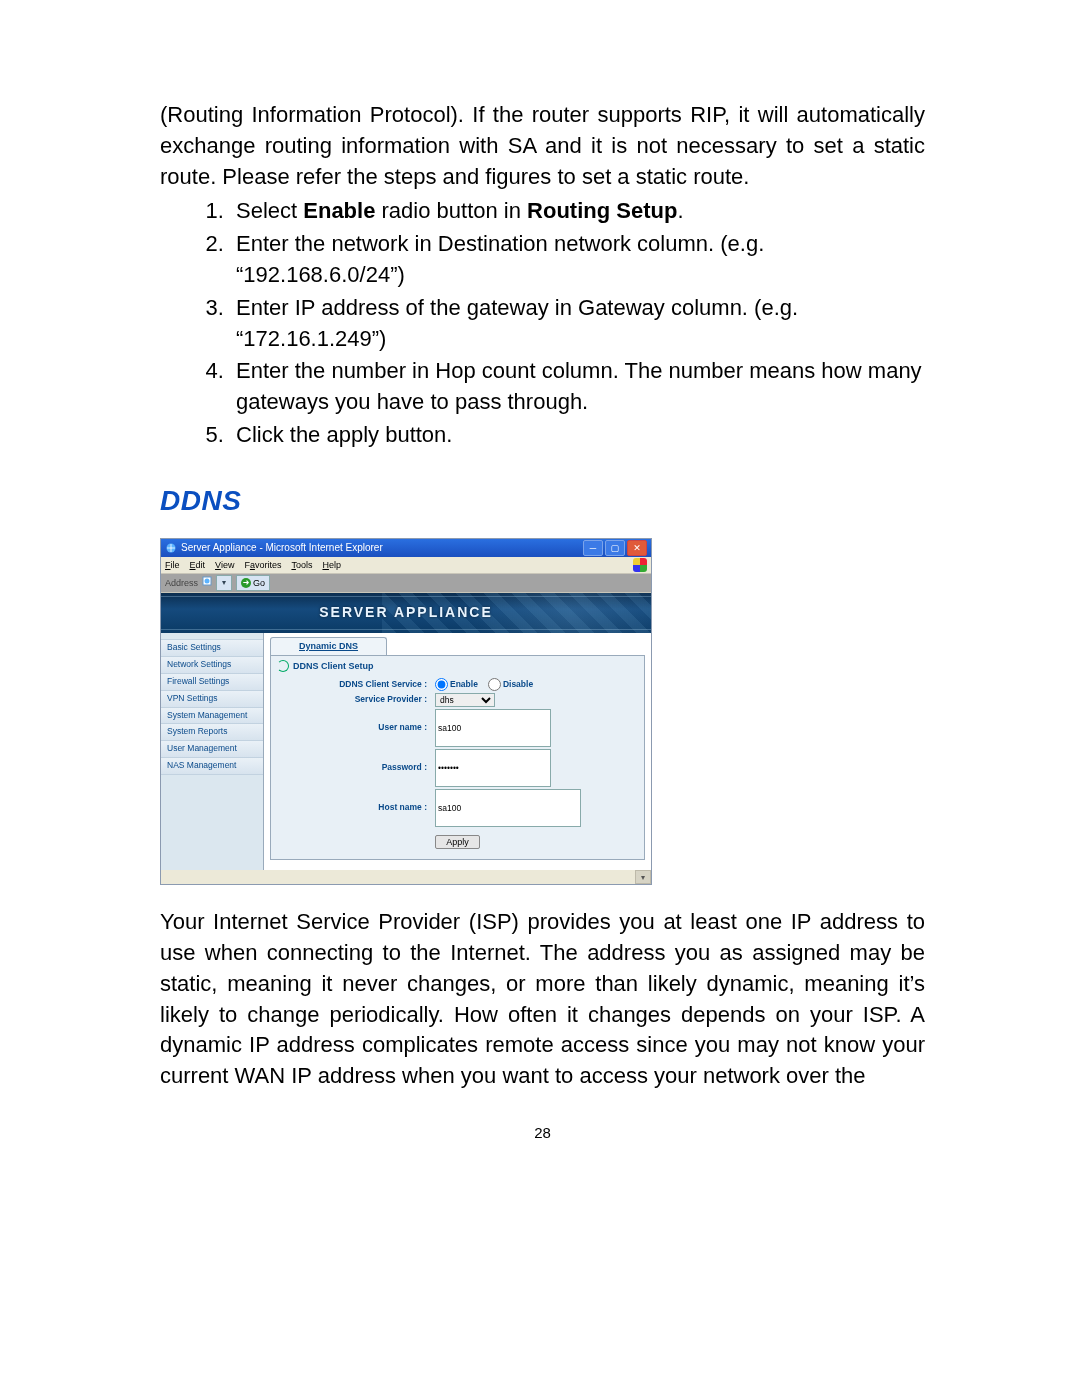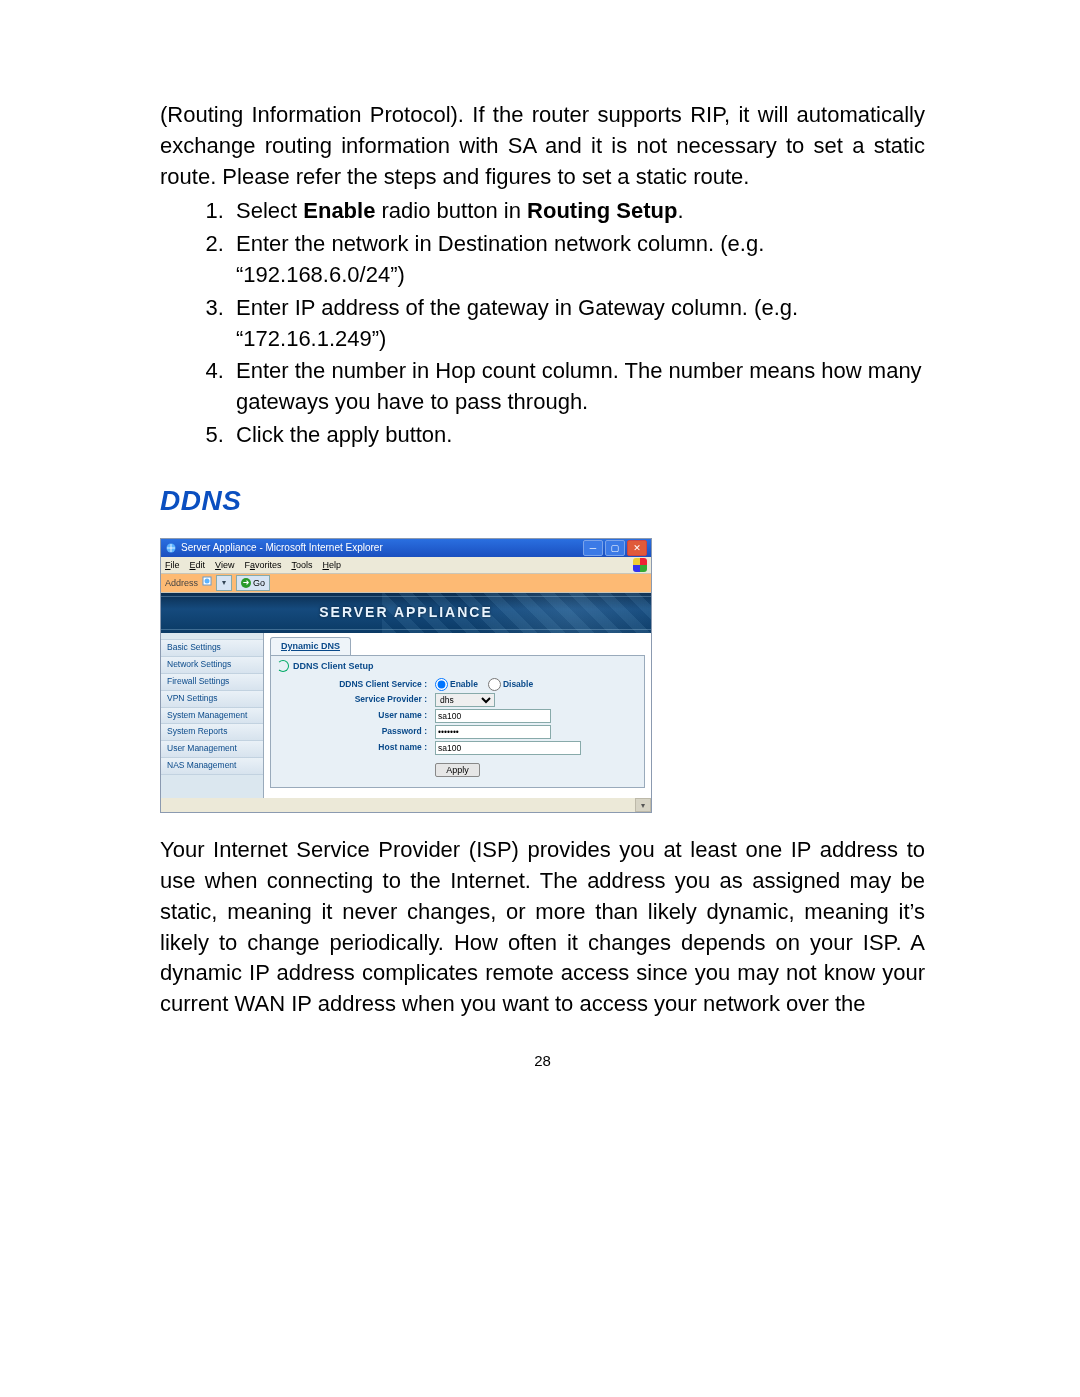--- a/index.html
+++ b/index.html
@@ -86,21 +86,21 @@
   }
   .menubar span u { text-decoration: underline; }
   .flag {
     margin-left: auto;
     width: 14px; height: 14px;
     background: conic-gradient(#e23 0 25%, #3a3 0 50%, #33e 0 75%, #ec3 0 100%);
     border-radius: 3px;
   }
   .addrbar {
     height: 18px;
-    background: #fdba74;
+    background: #a3a3a3;
     display:flex; align-items:center; padding:0 4px; gap:4px;
     border-bottom:1px solid #c9c6b9;
   }
   .addrbar .addr-label { font-size:9px; color:#444; }
   .addrbar .addr-input {
     flex:1; height:14px; background:#fff; border:1px solid #9aa;
     font-size:9px; padding:0 3px; display:flex; align-items:center;
   }
   .addrbar .addr-dd {
     width:14px; height:14px; background:#d7e4f3; border:1px solid #8aa;
@@ -161,21 +161,21 @@
   .main {
     flex:1;
     background:#fff;
     padding:4px 6px 10px 6px;
   }
   .tab {
     display:inline-block;
     background:#eef4f9;
     border:1px solid #9ab;
     border-bottom:none;
-    padding:2px 10px;
+    padding:2px 28px;
     font-size:9px;
     color:#0a4a8a;
     font-weight:bold;
     text-decoration:underline;
     border-radius:3px 3px 0 0;
   }
   .panel {
     border:1px solid #9ab;
     background:#e8f0f6;
     padding:4px 6px 10px 6px;
@@ -187,21 +187,21 @@
   .refresh-icon {
     width:10px;height:10px;border:1.5px solid #0a6; border-radius:50%;
     border-left-color:transparent; display:inline-block;
   }
   .form-row {
     display:flex; align-items:center; font-size:8.5px; color:#0a4a8a; font-weight:bold;
     margin:2px 0; gap:4px;
   }
   .form-row .lbl { width:150px; text-align:right; padding-right:4px; }
   .form-row input[type=text], .form-row input[type=password] {
-    height:12px; border:1px solid #8aa; font-size:8.5px; padding:0 2px; width:110px;
+    height:12px; border:1px solid #8aa; font-size:8.5px; padding:12px 2px; width:110px;
   }
   .form-row select {
     height:14px; border:1px solid #8aa; font-size:8.5px; width:60px;
   }
   .radio { display:inline-flex; align-items:center; gap:2px; margin-right:6px; }
   .radio input { margin:0; }
   .apply {
     display:flex; justify-content:center; margin-top:8px;
   }
   .apply button {

